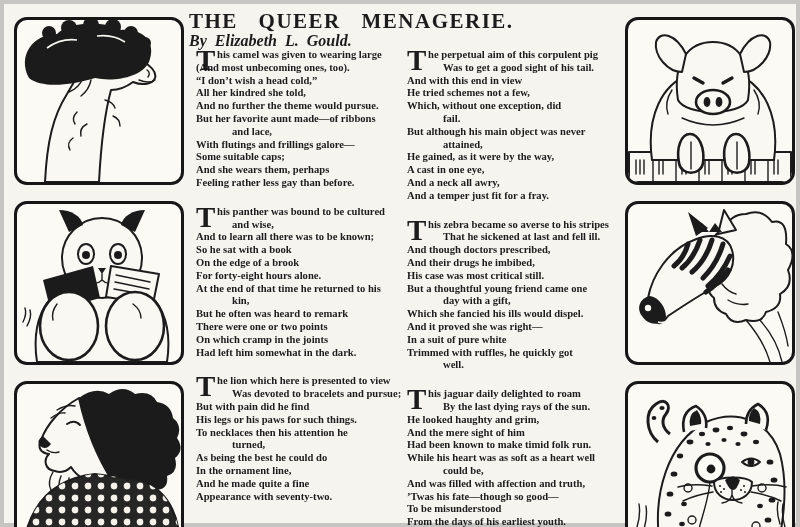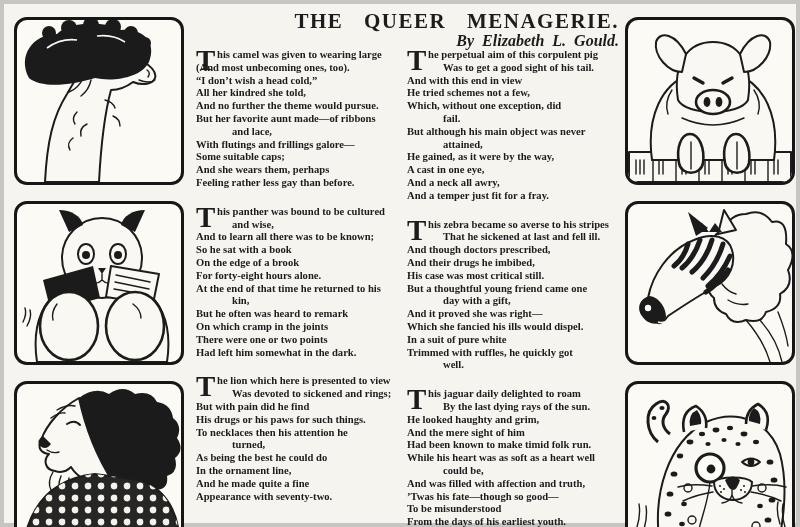--- a/index.html
+++ b/index.html
@@ -9,21 +9,21 @@
     font-family:"Liberation Serif", serif;
   }
   .page{
     position:relative;width:792px;height:519px;margin:0;
     background:#f5f4ef;
     border:4px solid #c6c5c1;
     color:#1c1c1c;
   }
   
   .masthead{
-    position:absolute;left:185px;top:5px;width:430px;text-align:right;
+    position:absolute;left:185px;top:5px;width:430px;text-align:left;
   }
   .title{
     font-size:21px;font-weight:bold;letter-spacing:1.5px;word-spacing:14px;
     margin:0;line-height:24px;
   }
   .byline{
     font-size:16px;font-weight:bold;font-style:italic;word-spacing:4px;
     margin:1px 0 0 0;line-height:14px;
   }
   .text-col{
@@ -273,30 +273,30 @@
         <span class="dropcap">T</span>
         <div class="line first">his panther was bound to be cultured</div>
         <div class="line indent">and wise,</div>
         <div class="line">And to learn all there was to be known;</div>
         <div class="line">So he sat with a book</div>
         <div class="line">On the edge of a brook</div>
         <div class="line">For forty-eight hours alone.</div>
         <div class="line">At the end of that time he returned to his</div>
         <div class="line indent">kin,</div>
         <div class="line">But he often was heard to remark</div>
+        <div class="line">There were one or two points</div>
         <div class="line">On which cramp in the joints</div>
-        <div class="line">There were one or two points</div>
         <div class="line">Had left him somewhat in the dark.</div>
       </div>
       <div class="poem">
         <span class="dropcap">T</span>
         <div class="line first">he lion which here is presented to view</div>
-        <div class="line indent">Was devoted to sickened and rings;</div>
+        <div class="line indent">Was devoted to bracelets and pursue;</div>
         <div class="line">But with pain did he find</div>
-        <div class="line">His drugs or his paws for such things.</div>
+        <div class="line">His legs or his paws for such things.</div>
         <div class="line">To necklaces then his attention he</div>
         <div class="line indent">turned,</div>
         <div class="line">As being the best he could do</div>
         <div class="line">In the ornament line,</div>
         <div class="line">And he made quite a fine</div>
         <div class="line">Appearance with seventy-two.</div>
       </div>
     </div>
   <div class="text-col right" id="col-right">
       <div class="poem">
@@ -316,22 +316,22 @@
       </div>
       <div class="poem">
         <span class="dropcap">T</span>
         <div class="line first">his zebra became so averse to his stripes</div>
         <div class="line indent">That he sickened at last and fell ill.</div>
         <div class="line">And though doctors prescribed,</div>
         <div class="line">And their drugs he imbibed,</div>
         <div class="line">His case was most critical still.</div>
         <div class="line">But a thoughtful young friend came one</div>
         <div class="line indent">day with a gift,</div>
+        <div class="line">Which she fancied his ills would dispel.</div>
         <div class="line">And it proved she was right—</div>
-        <div class="line">Which she fancied his ills would dispel.</div>
         <div class="line">In a suit of pure white</div>
         <div class="line">Trimmed with ruffles, he quickly got</div>
         <div class="line indent">well.</div>
       </div>
       <div class="poem">
         <span class="dropcap">T</span>
         <div class="line first">his jaguar daily delighted to roam</div>
         <div class="line indent">By the last dying rays of the sun.</div>
         <div class="line">He looked haughty and grim,</div>
         <div class="line">And the mere sight of him</div>

